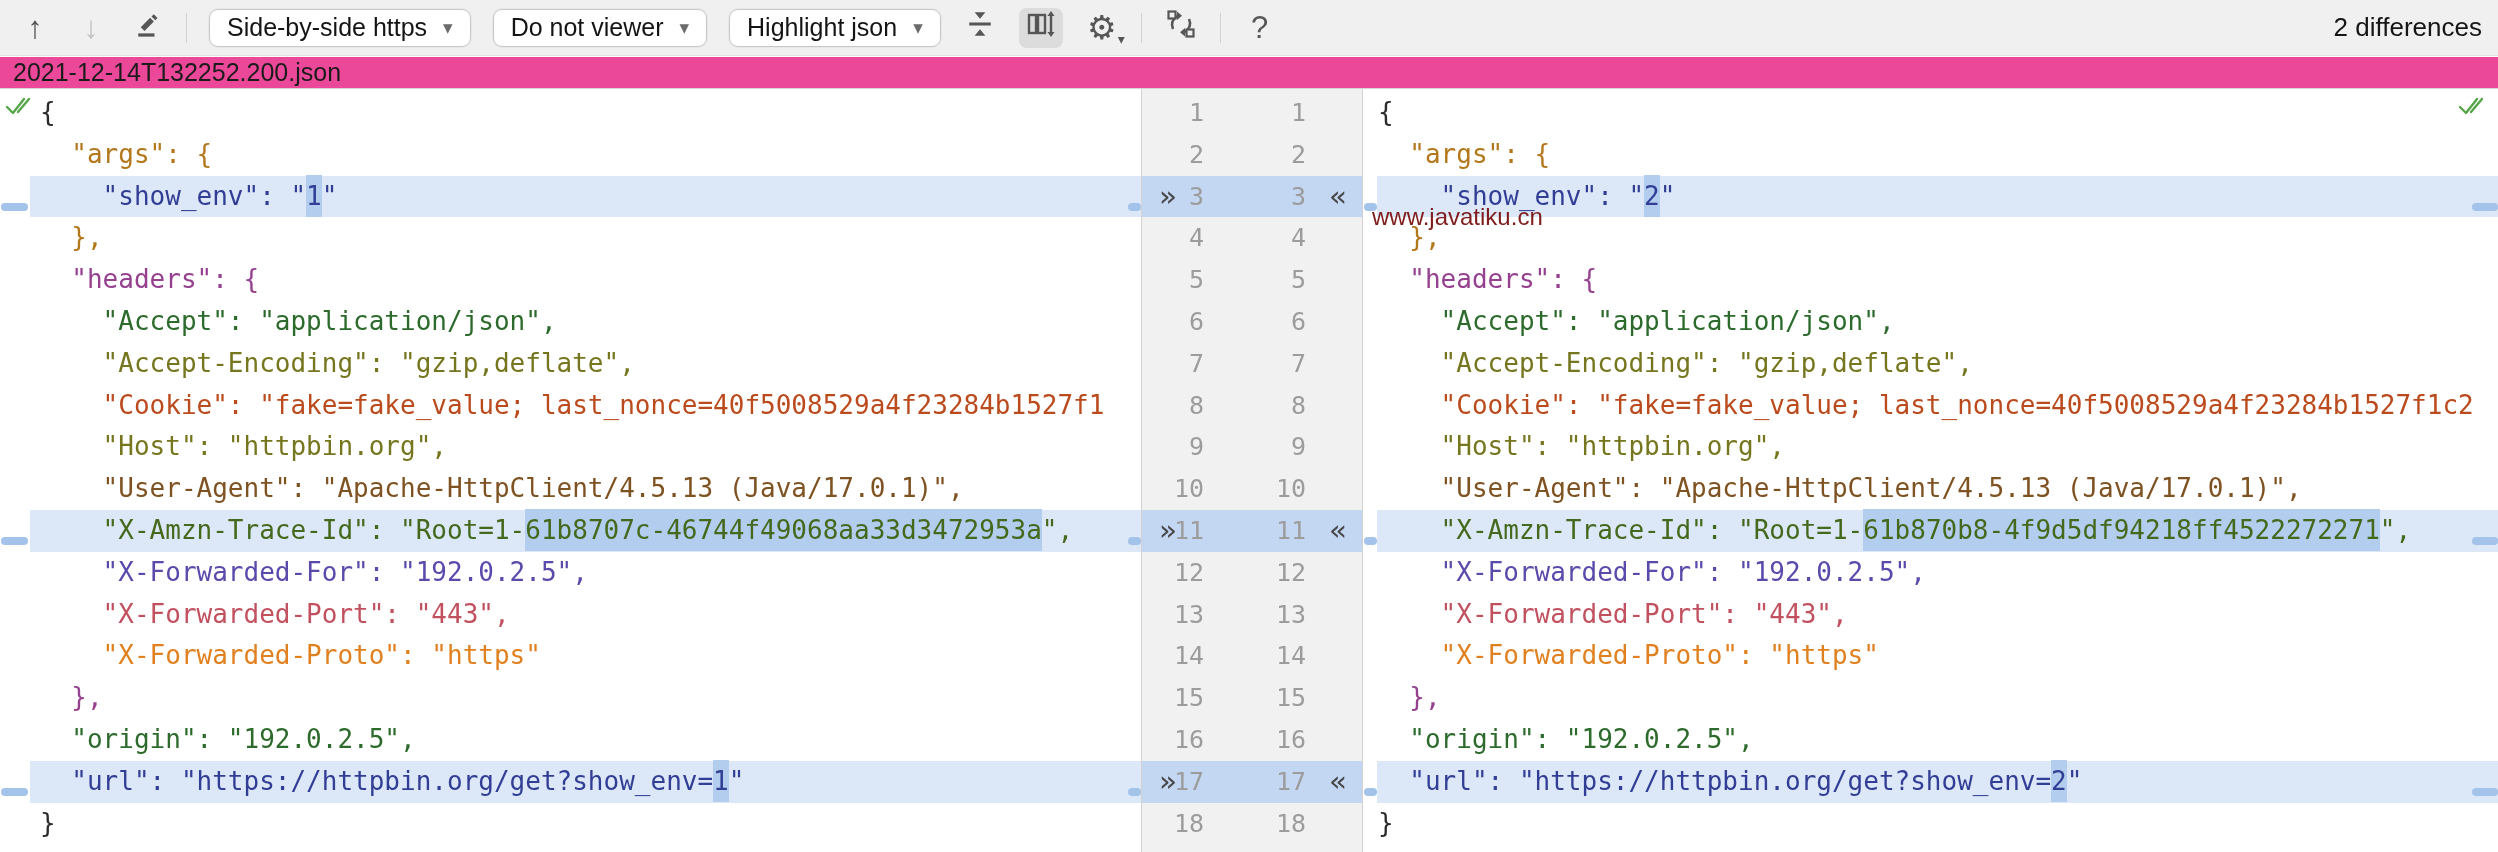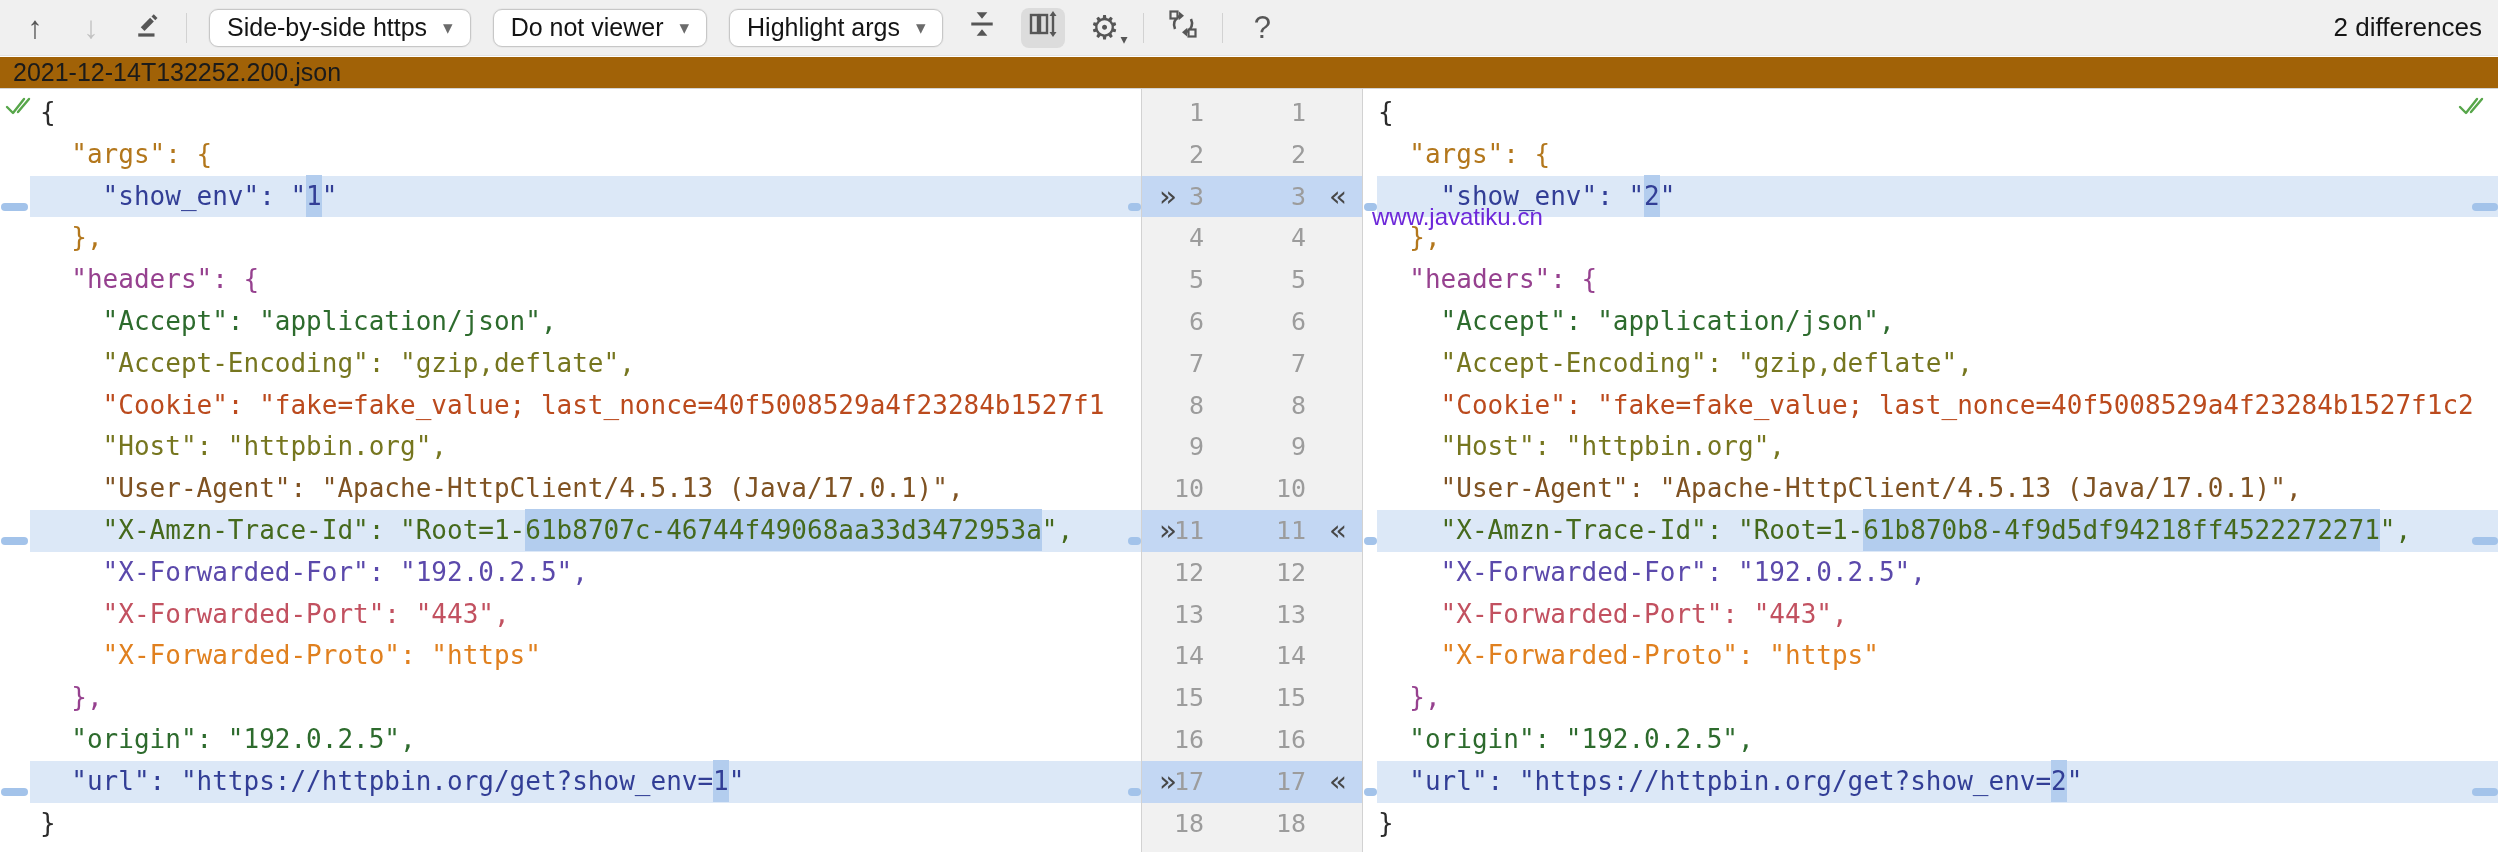--- a/index.html
+++ b/index.html
@@ -20,21 +20,21 @@
   .ddbtn { height:38px; display:flex; align-items:center; gap:16px;
            background:#fff; border:1.5px solid #c7c7c7; border-radius:9px;
            padding:0 17px; font-size:25px; color:#141414; cursor:pointer;
            box-shadow:0 0 0 1px rgba(0,0,0,0.03); white-space:nowrap; }
   .caret { font-size:19px; color:#6b6b6b; }
   .gearwrap { position:relative; }
   .gearcaret { position:absolute; right:-6px; bottom:1px; font-size:14px; color:#565656; }
   .diffcount { margin-left:auto; font-size:26px; color:#161616; padding-right:2px; }
 
   
-  .titles { position:absolute; left:0; top:57px; width:2498px; height:31px; background:#a16207; }
+  .titles { position:absolute; left:0; top:57px; width:2498px; height:31px; background:#ec4899; }
   .ftitle { position:absolute; top:1px; font-size:25px; color:#1b1b1b; white-space:nowrap; }
   .ftitle.lt { left:13px; }
   .ftitle.rt { left:1283px; }
 
   
   .coderegion { position:absolute; left:0; top:88px; width:2498px; height:764px;
                 border-top:1px solid #d4d4d4; background:#fff;
                 font-family:"DejaVu Sans Mono", monospace; }
   .pane { position:absolute; top:0; height:764px; background:#fff; overflow:hidden; }
   .pane.left  { left:0; width:1141px; }
@@ -63,21 +63,21 @@
   .gnum { position:absolute; font-size:25px; color:#9c9c9c; top:0; }
   .gnum.n1 { right:158px; }
   .gnum.n2 { right:56px; }
   .chev { position:absolute; top:0; font-size:29px; color:#474747; cursor:pointer;
           background:none; border:none; line-height:41.8px;
           font-family:"DejaVu Sans Mono", monospace; }
   .chev.cl { left:17px; }
   .chev.cr { right:15px; }
 
   .watermark { position:absolute; left:8px; top:114px; z-index:5;
-               font-family:"Liberation Sans", sans-serif; font-size:24px; color:#6d28d9; }
+               font-family:"Liberation Sans", sans-serif; font-size:24px; color:#7f1d1d; }
 </style>
 </head>
 <body>
 
 <div class="app">
 
   <div class="toolbar">
     <button class="tbico">
       <span>↑</span>
     </button>
@@ -97,21 +97,21 @@
 
     <button class="ddbtn">
       <span>Side-by-side https</span>
       <span class="caret">▾</span>
     </button>
     <button class="ddbtn">
       <span>Do not viewer</span>
       <span class="caret">▾</span>
     </button>
     <button class="ddbtn">
-      <span>Highlight args</span>
+      <span>Highlight json</span>
       <span class="caret">▾</span>
     </button>
 
     <button class="tbico">
       <span>
         <svg width="30" height="30" viewBox="0 0 28 28">
           <polygon points="9,3 19,3 14,9" fill="#565656"></polygon>
           <rect x="4" y="12.6" width="20" height="2.8" fill="#565656"></rect>
           <polygon points="14,19 9,25 19,25" fill="#565656"></polygon>
         </svg>

